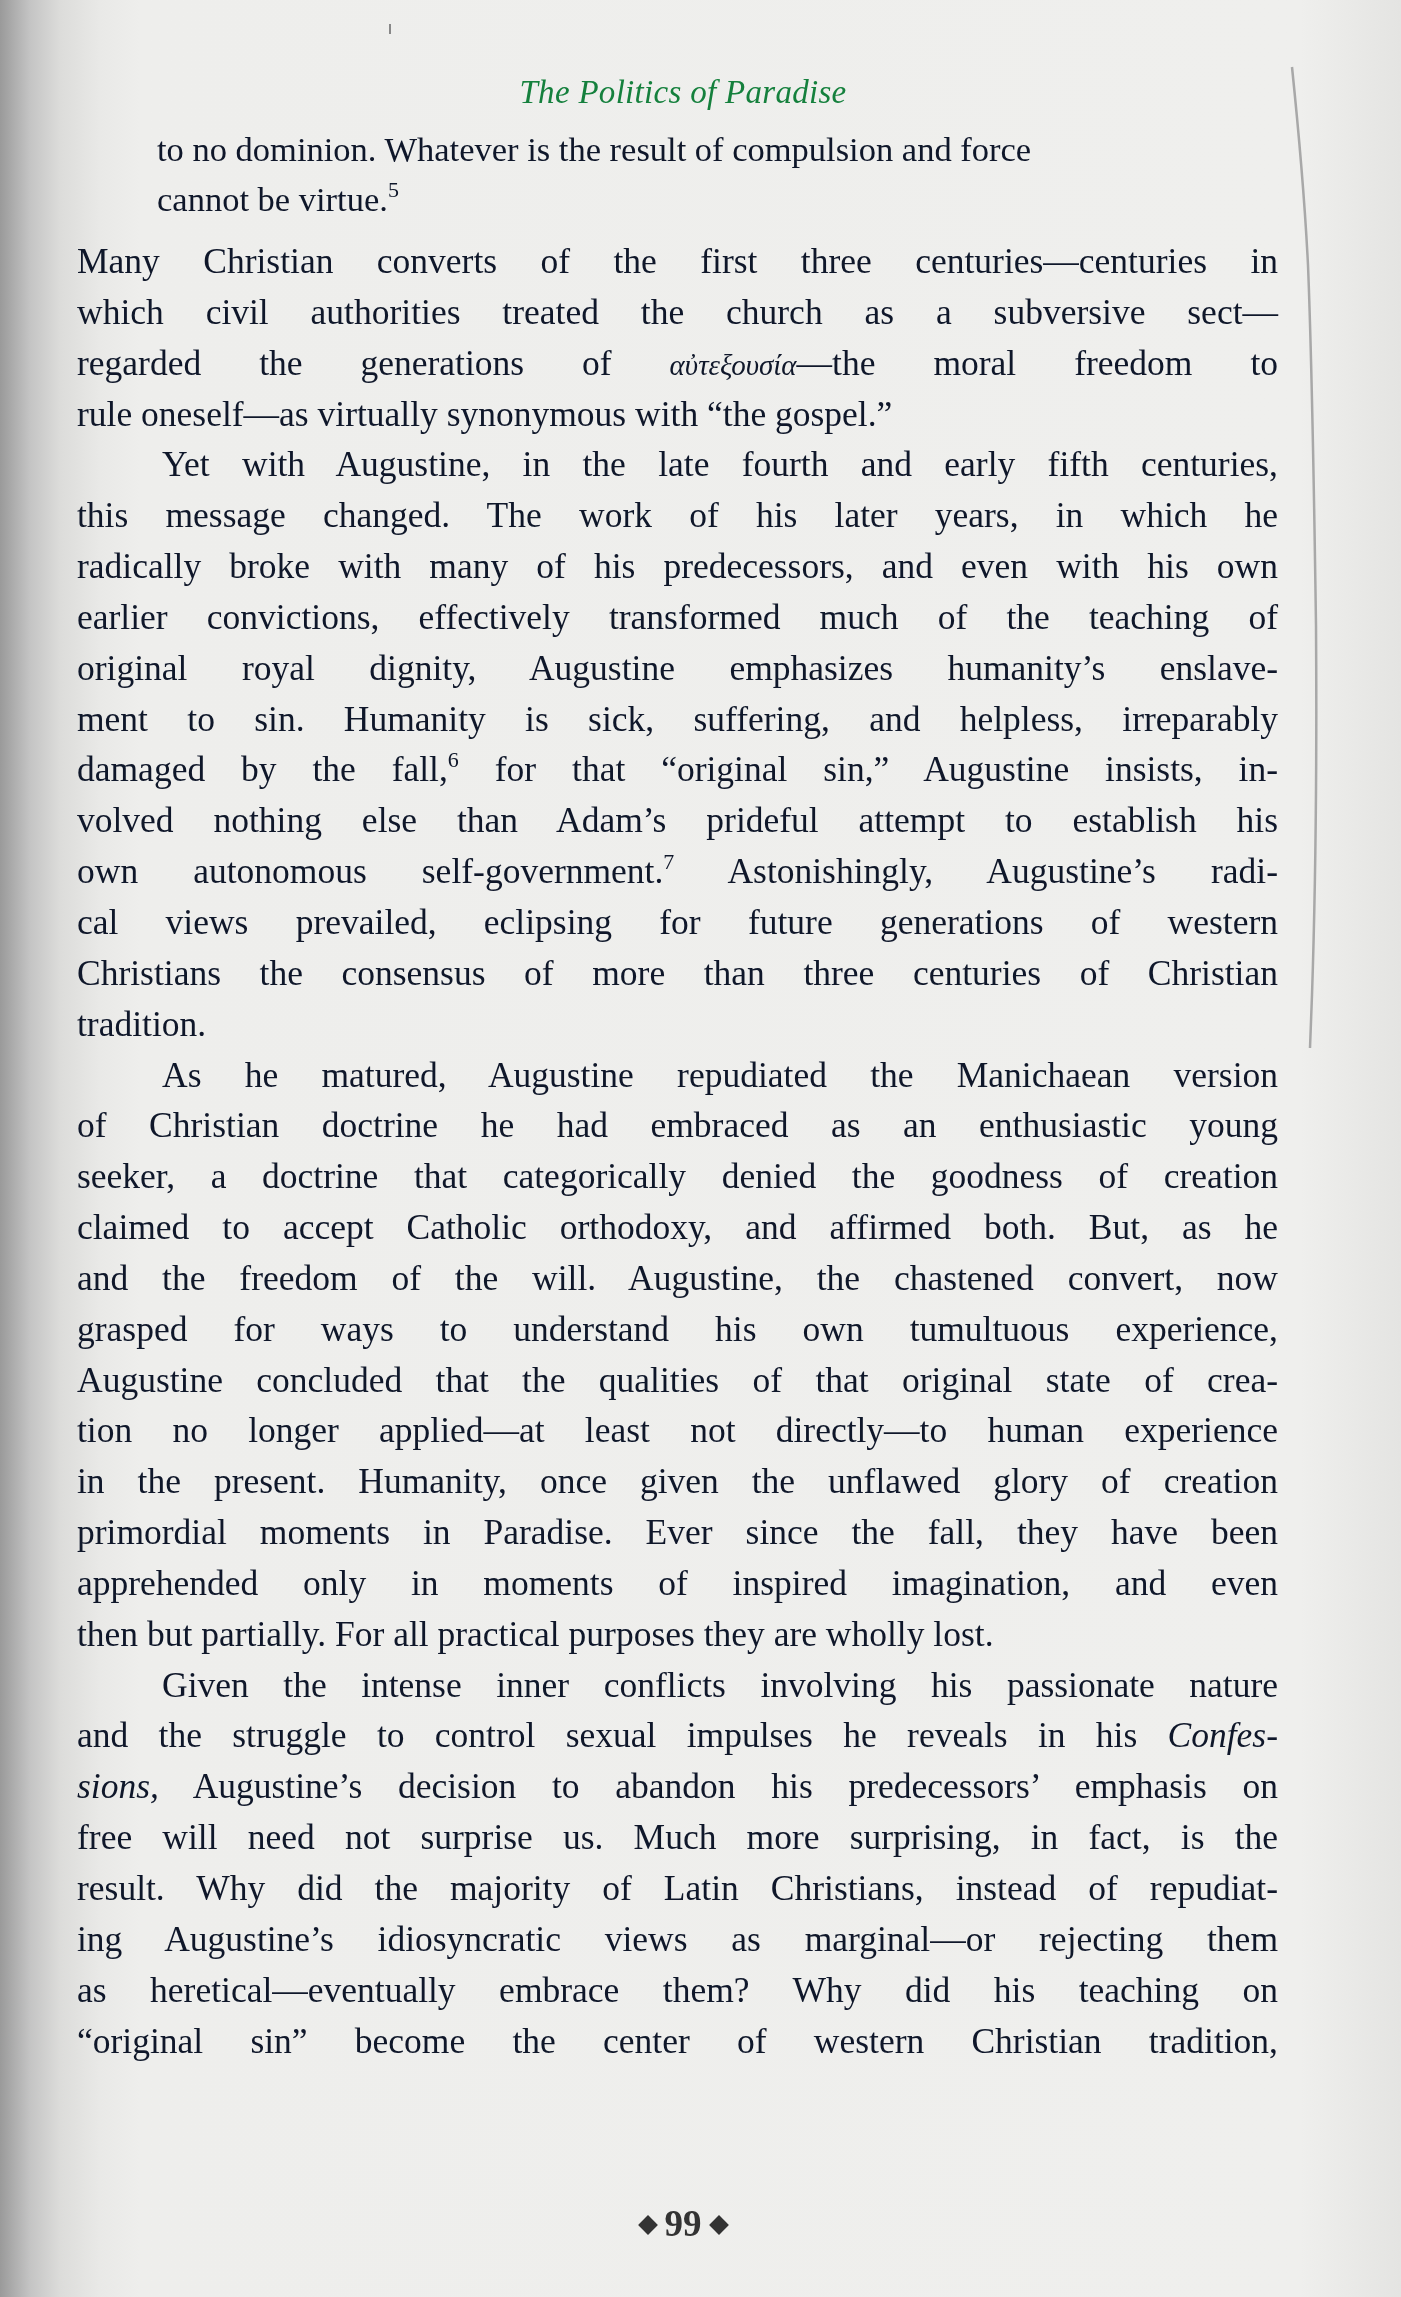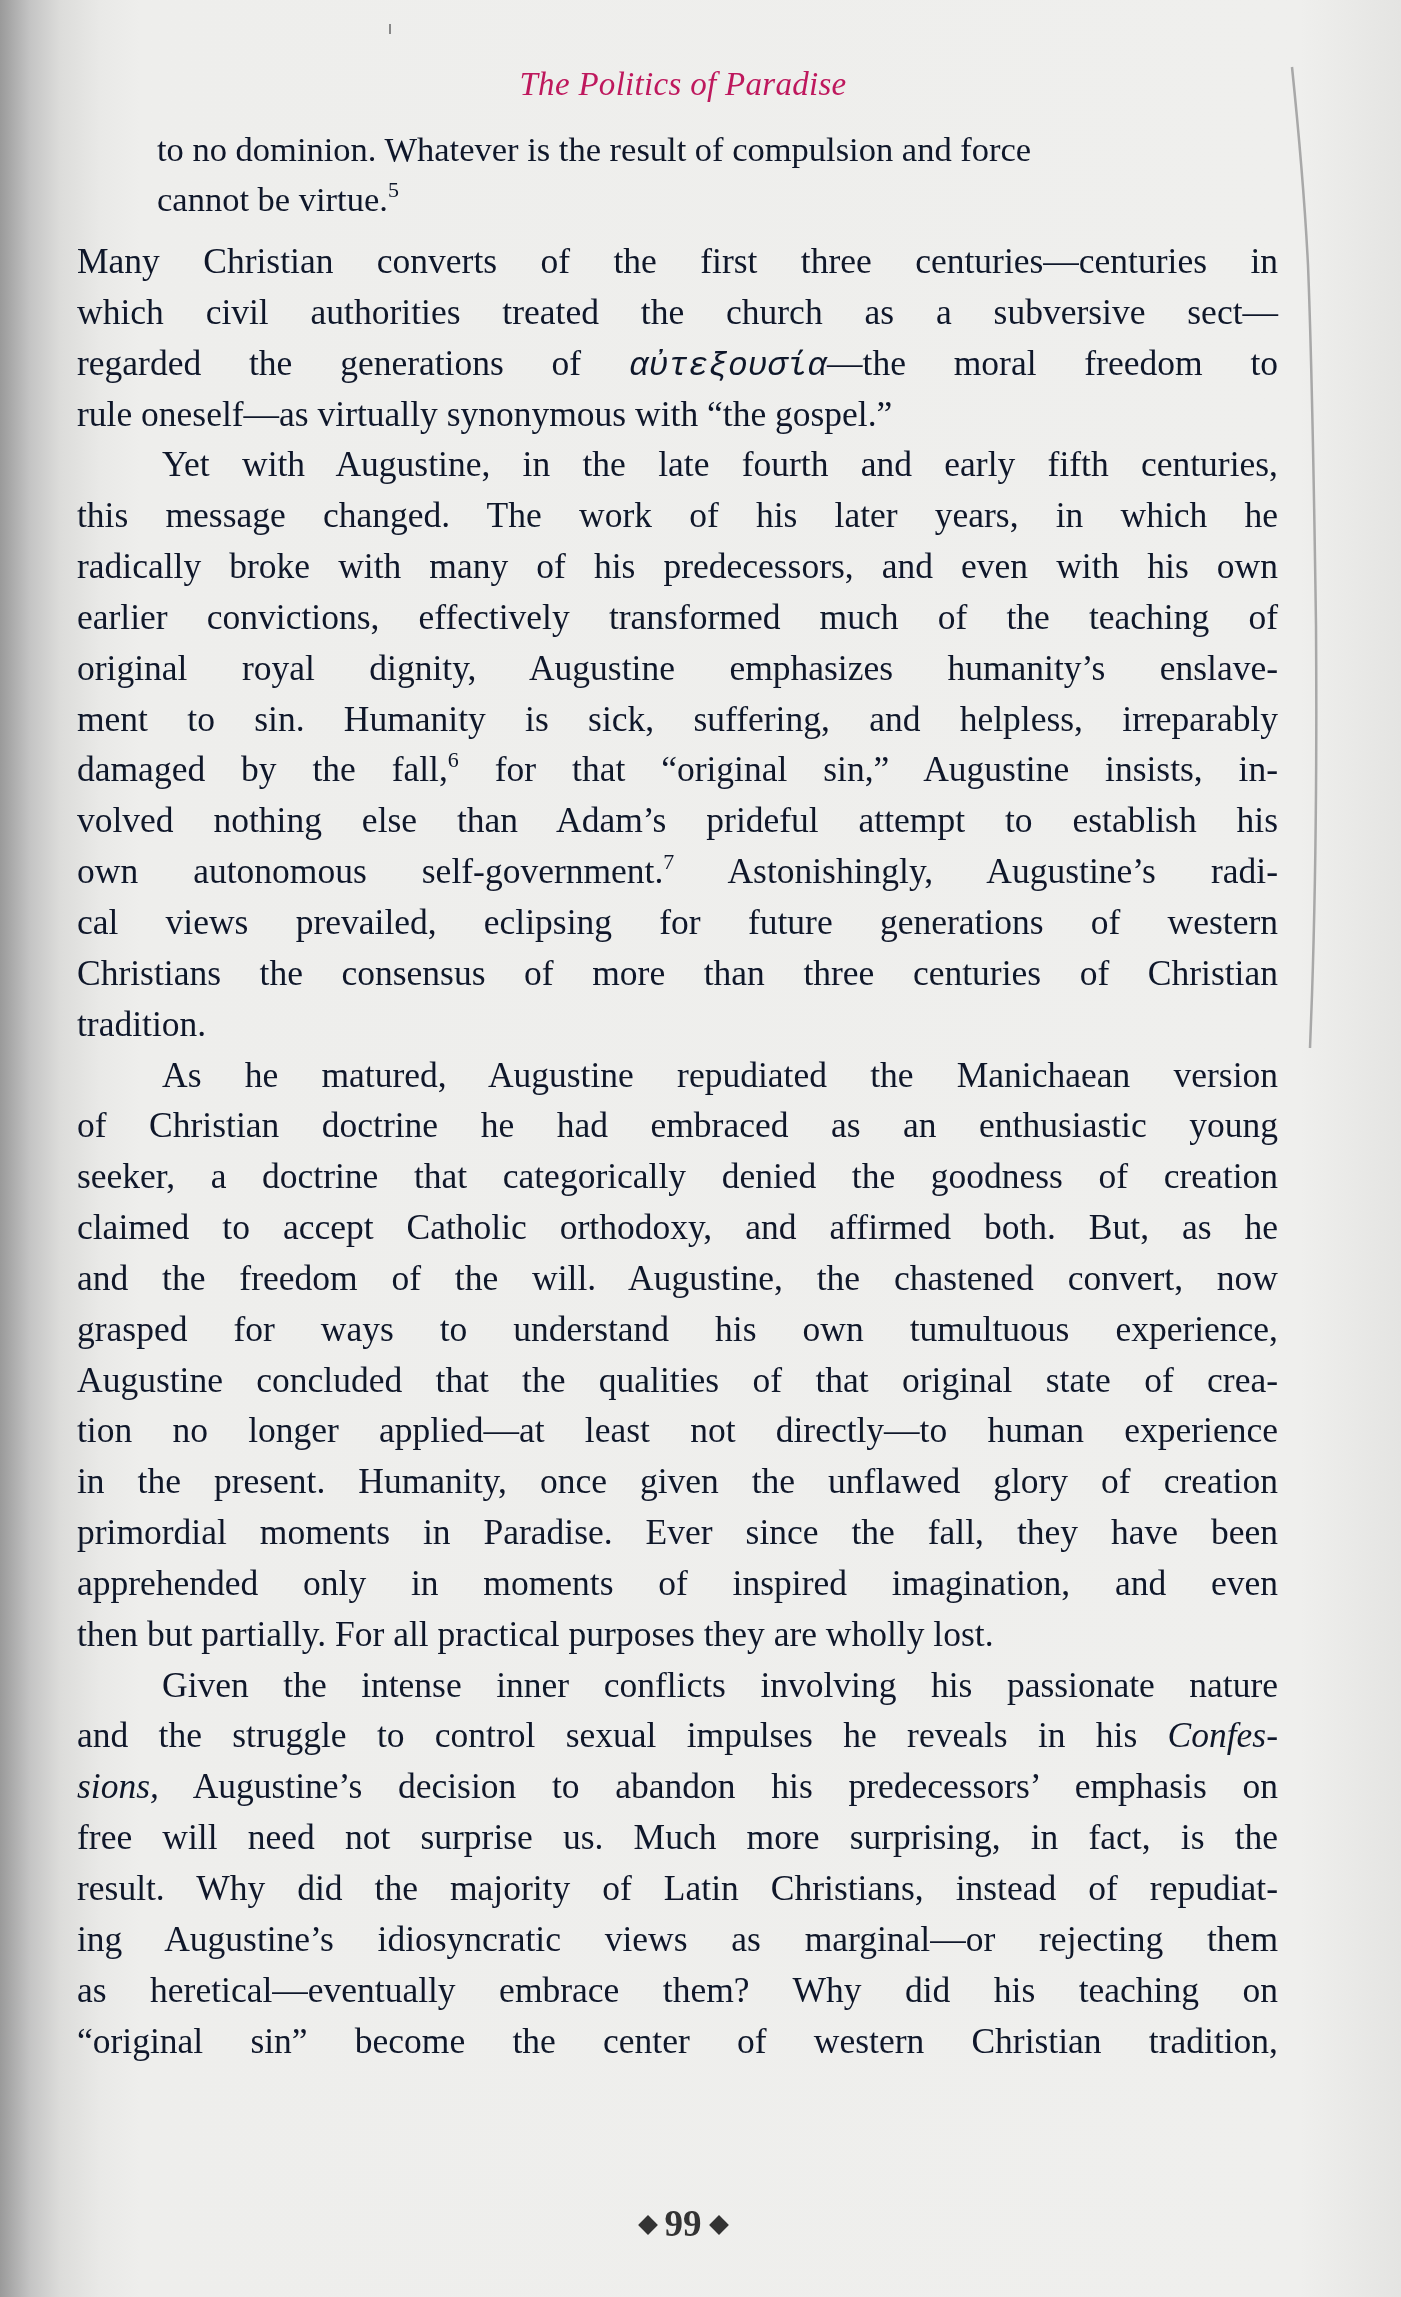--- a/index.html
+++ b/index.html
@@ -9,38 +9,38 @@
     font-family:"DejaVu Serif","Liberation Serif",serif;
     color:#2a2a2a;
   }
   .page-bg {
     position:absolute; inset:0;
     background:
       linear-gradient(90deg, #9a9a9a 0px, #c4c4c4 30px, #dcdcda 60px, #e9e9e7 100px, #eeeeec 140px, #efefed 1300px, #e4e4e2 1401px);
   }
   .top-mark { position:absolute; left:389px; top:24px; width:2px; height:10px; background:#888; }
   .running-head {
-    position:absolute; left:0; width:1366px; top:66px; text-align:center;
-    font-family:"Liberation Serif",serif; font-style:italic; font-size:33px; color:#be185d;
+    position:absolute; left:0; width:1366px; top:74px; text-align:center;
+    font-family:"Liberation Serif",serif; font-style:italic; font-size:33px; color:#15803d;
     letter-spacing:0.3px;
   }
   .block {
     position:absolute; font-family:"Liberation Serif",serif; color:#0f172a;
   }
   .quote { left:157px; top:124px; width:1080px; font-size:34.5px; line-height:50px; }
   .quote .line { white-space:nowrap; }
   .body-text {
     left:77px; top:236px; width:1201px; font-size:35.5px; line-height:50.85px;
   }
   .line { display:block; white-space:nowrap; text-align:justify; text-align-last:justify; height:50.85px; overflow:visible; }
   .quote .line { text-align:left; text-align-last:left; height:50px; }
   .line.last { text-align-last:left; }
   .line.indent { padding-left:85px; }
   sup { font-size:22px; line-height:0; vertical-align:14px; }
-  .greek { font-style:italic; font-family:Liberation Mono, monospace; font-size:33px; }
+  .greek { font-style:italic; font-family:Liberation Serif, serif; font-size:29px; }
   .ital { font-style:italic; }
   .margin-line {
     position:absolute; left:1290px; top:65px; width:40px; height:985px;
   }
   .folio {
     position:absolute; top:2202px; left:0; width:1366px; text-align:center;
     font-family:"Liberation Serif",serif; font-size:37px; color:#333;font-weight:bold;
   }
   .diamond { display:inline-block; width:14px; height:14px; background:#333; transform:rotate(45deg); vertical-align:middle; margin:0 10px; position:relative; top:-3px; }
 </style>

